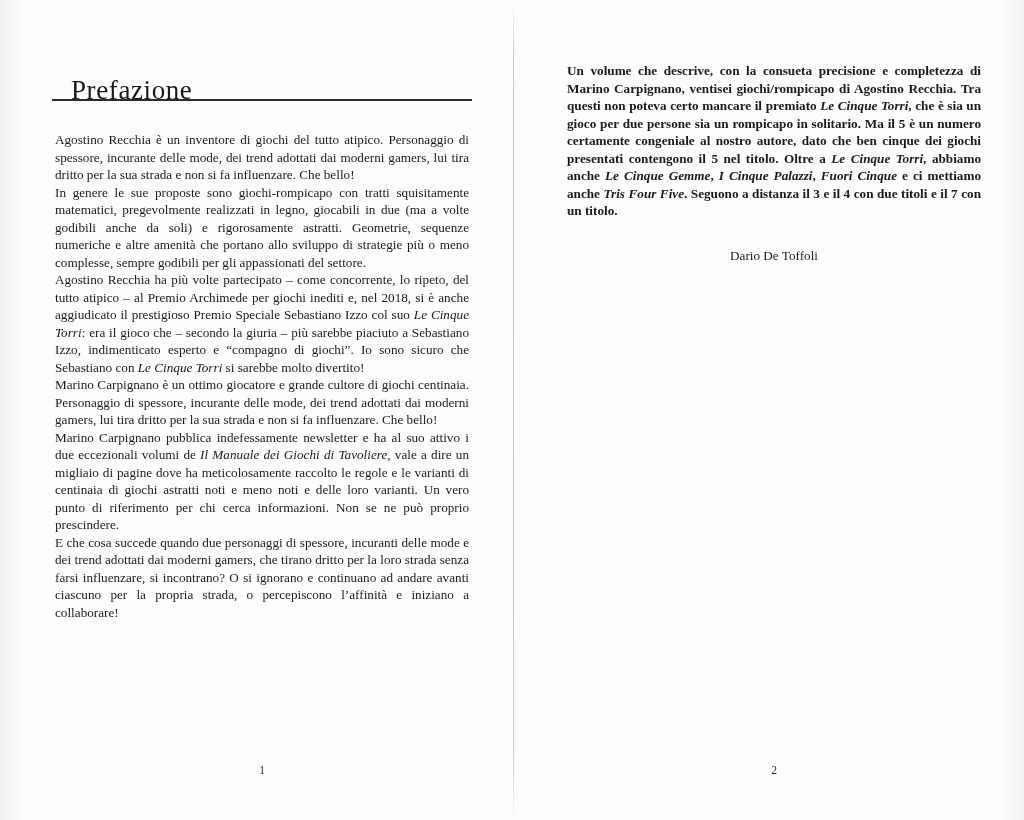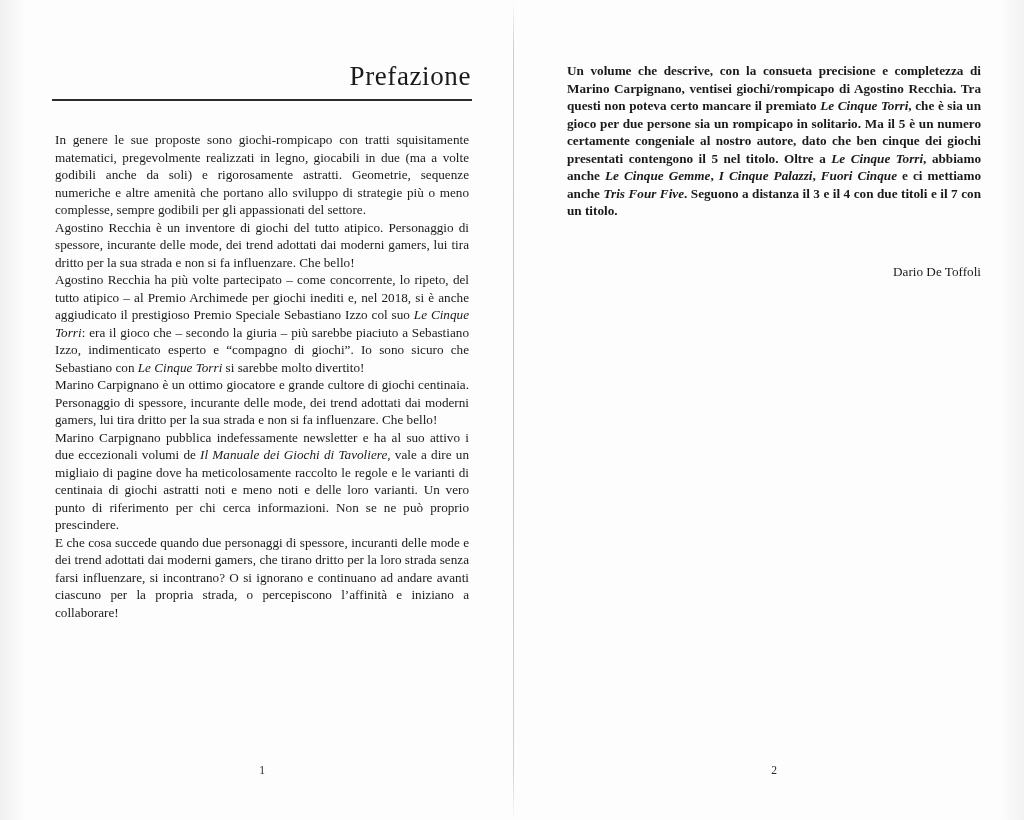--- a/index.html
+++ b/index.html
@@ -82,26 +82,26 @@
     width: 414px;
     top: 62px;
   }
 
   
   .page-heading {
     position: absolute;
     left: 55px;
     width: 414px;
     top: 57px;
-    text-align: right;
+    text-align: left;
     font-size: 27px;
     line-height: 34px;
     font-weight: normal;
     letter-spacing: 0.6px;
-    margin: 2px;
+    margin: 16px;
   }
   .heading-rule {
     position: absolute;
     left: 52px;
     top: 99px;
     width: 420px;
     height: 2px;
     background: #2b2b2b;
   }
 
@@ -114,22 +114,22 @@
     text-align-last: left;
     font-weight: bold;
   }
 
   i, .ital {
     font-style: italic;
   }
 
   
   .signature {
-    margin-top: 26px;
-    text-align: right;
+    margin-top: 10px;
+    text-align: center;
     font-size: 13.2px;
     line-height: 17.5px;
   }
   .signature-spacer { height: 17.5px; }
 
   
   .folio {
     position: absolute;
     top: 763px;
     font-size: 11.5px;
@@ -149,22 +149,22 @@
   <div class="edge-shade-right"></div>
 
   <div class="page page-left">
 
     <h1 class="page-heading">Prefazione</h1>
 
     <div class="heading-rule"></div>
 
     <div class="textblock">
       <div>
+          <p class="para"><span>Agostino Recchia è un inventore di giochi del tutto atipico. Personaggio di spessore, incurante delle mode, dei trend adottati dai moderni gamers, lui tira dritto per la sua strada e non si fa influenzare. Che bello!</span></p>
           <p class="para"><span>In genere le sue proposte sono giochi-rompicapo con tratti squisitamente matematici, pregevolmente realizzati in legno, giocabili in due (ma a volte godibili anche da soli) e rigorosamente astratti. Geometrie, sequenze numeriche e altre amenità che portano allo sviluppo di strategie più o meno complesse, sempre godibili per gli appassionati del settore.</span></p>
-          <p class="para"><span>Agostino Recchia è un inventore di giochi del tutto atipico. Personaggio di spessore, incurante delle mode, dei trend adottati dai moderni gamers, lui tira dritto per la sua strada e non si fa influenzare. Che bello!</span></p>
           <p class="para"><span>Agostino Recchia ha più volte partecipato – come concorrente, lo ripeto, del tutto atipico – al Premio Archimede per giochi inediti e, nel 2018, si è anche aggiudicato il prestigioso Premio Speciale Sebastiano Izzo col suo </span><i>Le Cinque Torri</i><span>: era il gioco che – secondo la giuria – più sarebbe piaciuto a Sebastiano Izzo, indimenticato esperto e “compagno di giochi”. Io sono sicuro che Sebastiano con </span><i>Le Cinque Torri</i><span> si sarebbe molto divertito!</span></p>
           <p class="para"><span>Marino Carpignano è un ottimo giocatore e grande cultore di giochi centinaia. Personaggio di spessore, incurante delle mode, dei trend adottati dai moderni gamers, lui tira dritto per la sua strada e non si fa influenzare. Che bello!</span></p>
           <p class="para"><span>Marino Carpignano pubblica indefessamente newsletter e ha al suo attivo i due eccezionali volumi de </span><i>Il Manuale dei Giochi di Tavoliere</i><span>, vale a dire un migliaio di pagine dove ha meticolosamente raccolto le regole e le varianti di centinaia di giochi astratti noti e meno noti e delle loro varianti. Un vero punto di riferimento per chi cerca informazioni. Non se ne può proprio prescindere.</span></p>
           <p class="para"><span>E che cosa succede quando due personaggi di spessore, incuranti delle mode e dei trend adottati dai moderni gamers, che tirano dritto per la loro strada senza farsi influenzare, si incontrano? O si ignorano e continuano ad andare avanti ciascuno per la propria strada, o percepiscono l’affinità e iniziano a collaborare!</span></p>
         </div>
     </div>
 
     <div class="folio">1</div>
   </div>
 

